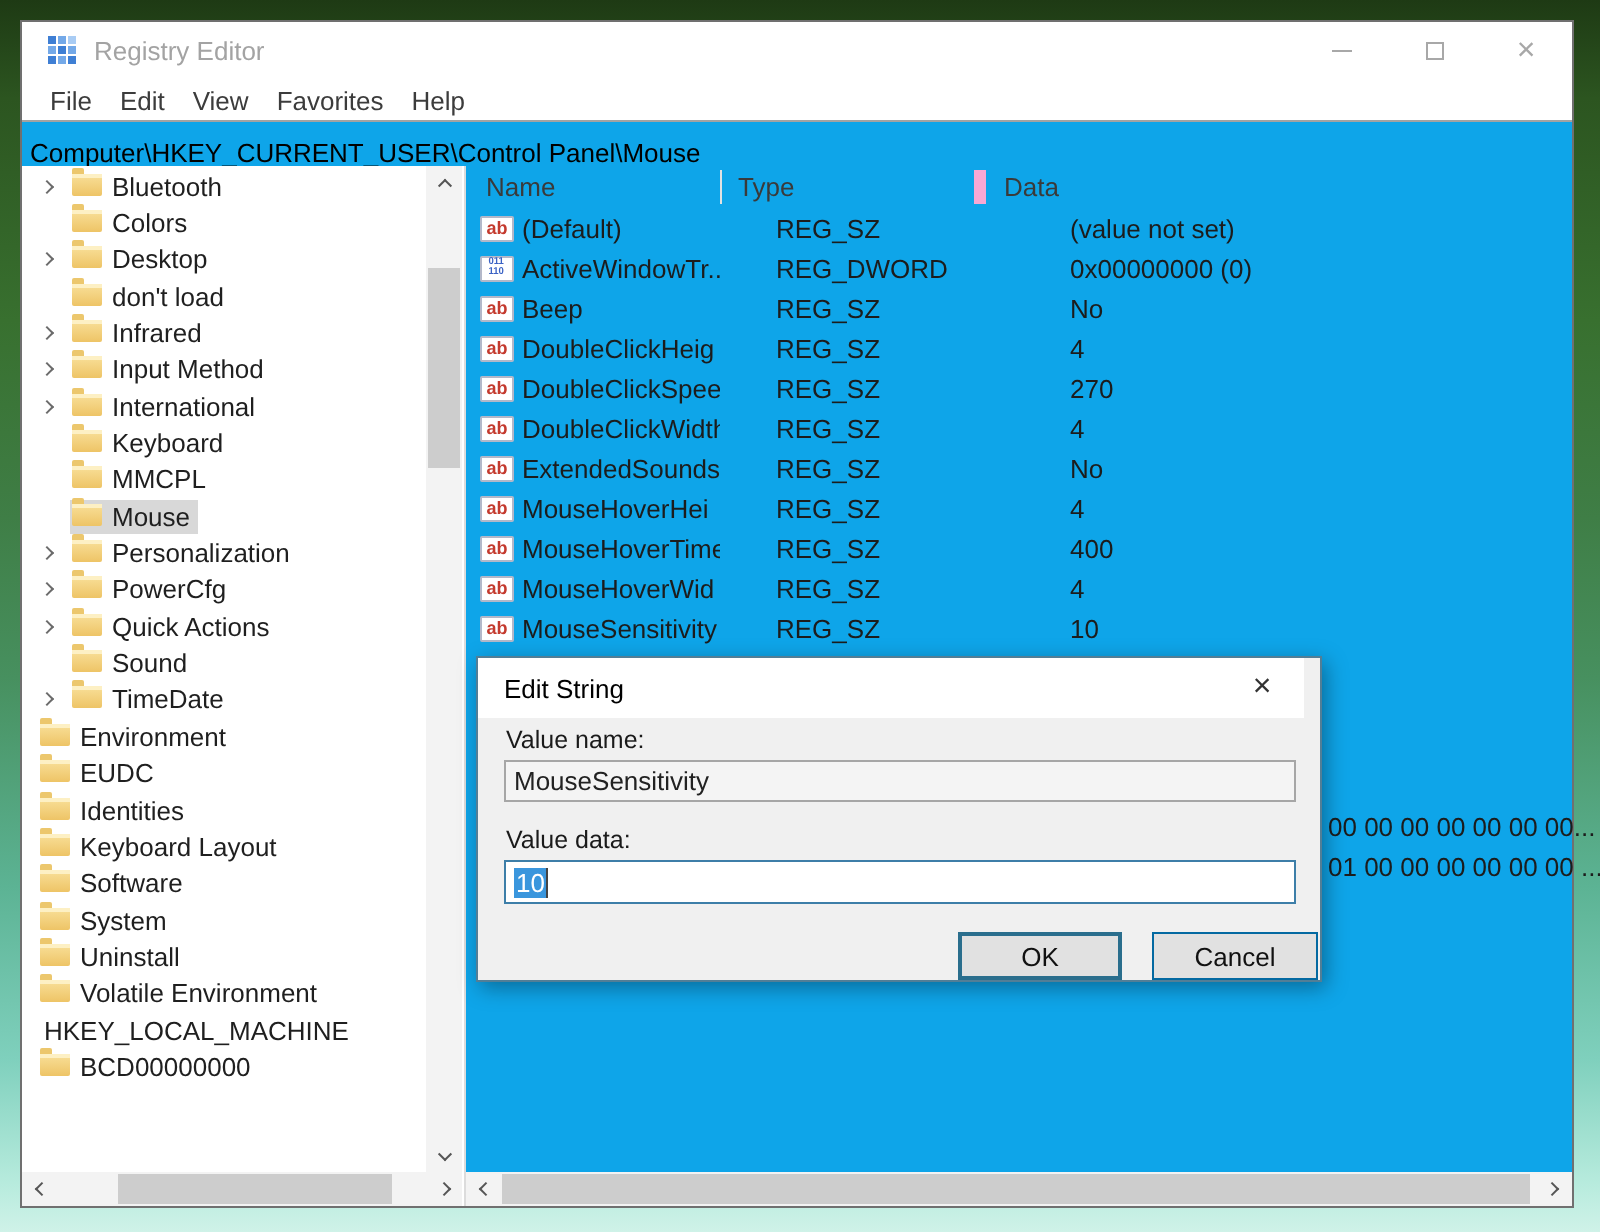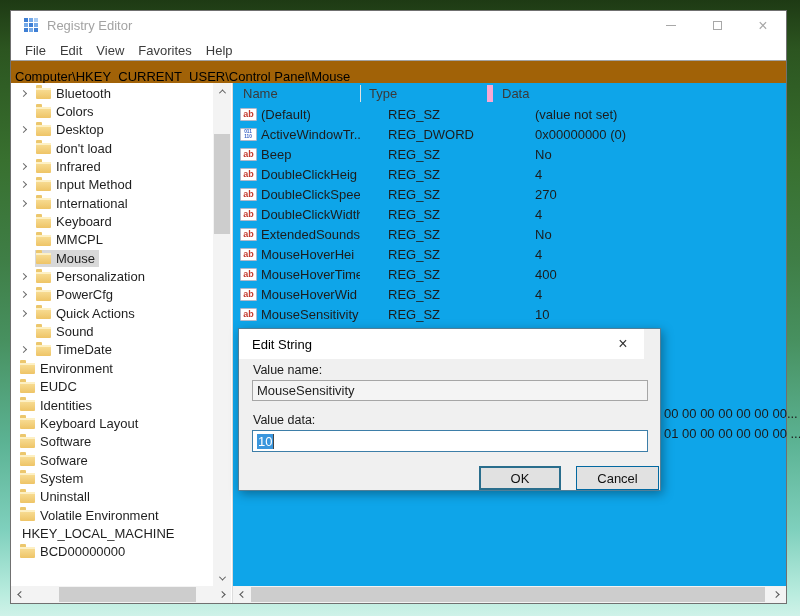--- a/index.html
+++ b/index.html
@@ -21,38 +21,38 @@
   .caption { position:absolute; right:0; top:0; height:29px; display:flex; }
   .cap-btn { width:46px; height:29px; display:flex; align-items:center; justify-content:center; }
   .glyph-min { width:10px; height:1px; background:#a8a8a8; }
   .glyph-max { width:9px; height:9px; border:1px solid #a8a8a8; }
   .glyph-close { color:#a8a8a8; font-size:16px; line-height:1; }
 
   .menubar { position:absolute; left:0; top:29px; right:0; height:20px; background:#fff;
     display:flex; align-items:center; padding-left:7px; }
   .menu-item { padding:0 7px; font-size:13px; color:#3c3c3c; }
 
-  .addressbar { position:absolute; left:0; top:49px; right:0; height:33px; background:#a16207;
+  .addressbar { position:absolute; left:0; top:49px; right:0; height:33px; background:#0ea5e9;
     border-top:1px solid #a3a3a3; border-bottom:1px solid #474747;
     display:flex; align-items:center; padding-left:4px; font-size:13px; color:#000; }
 
   .main { position:absolute; left:0; top:72px; right:0; bottom:0; background:#fff; }
 
   
   .tree { position:absolute; left:0; top:1px; width:202px; height:502px; overflow:hidden;
     font-size:13px; color:#1f1f1f; }
   .trow { height:18.35px; display:flex; align-items:center; white-space:nowrap; }
   .trow.lvl1 { padding-left:8px; }
   .trow.lvl0 { padding-left:8px; }
   .trow.lvlr { padding-left:10px; }
   .arrow-slot { width:16px; flex:none; display:flex; align-items:center; }
   .chev { display:inline-block; width:5px; height:5px;
     border-top:1px solid #6b6b6b; border-right:1px solid #6b6b6b;
     transform:rotate(45deg); margin-left:2px; }
-  .tlabel-box { display:inline-flex; align-items:center; gap:5px; padding:1px 4px 1px 1px; }
+  .tlabel-box { display:inline-flex; gap:5px; padding:1px 4px 1px 1px; }
   .tlabel-box.selected { background:#d8d8d8; }
   .folder { position:relative; width:15px; height:11px; flex:none;
     background:linear-gradient(#f9e09a,#eec466); border-radius:1px; margin-top:1px; }
   .folder::before { content:""; position:absolute; left:0; top:-3px; width:6px; height:3px;
     background:#ecc76d; border-radius:1px 1px 0 0; }
   .folder::after { content:""; position:absolute; left:0; top:0; right:0; height:2px;
     background:#fdf0c4; }
 
   
   .sb { background:#f3f3f3; position:absolute; }
@@ -87,21 +87,21 @@
     display:flex; align-items:center; justify-content:center; border-radius:1px;
     font-size:9px; font-weight:bold; color:#c43a2e; line-height:1; }
   .regicon.dword { flex-direction:column; color:#3a62c4; font-size:5px; font-weight:bold; }
   .regicon.dword i { font-style:normal; display:block; line-height:5px; transform:scaleX(0.95); }
   .frag { position:absolute; left:431px; height:20px; line-height:20px;
     font-size:13px; color:#1c1c1c; white-space:nowrap; }
 
   
   .dialog { position:absolute; left:238px; top:328px; width:423px; height:163px;
     background:#f0f0f0; border:1px solid #527e96; box-shadow:2px 3px 10px rgba(0,0,0,0.35); }
-  .dlg-title { position:absolute; left:0; top:0; right:16px; height:30px; background:#fff;
+  .dlg-title { position:absolute; left:0; top:0; right:8px; height:30px; background:#fff;
     display:flex; align-items:center; padding-left:13px; font-size:13px; color:#000; }
   .dlg-close { margin-left:auto; width:42px; height:30px; display:flex;
     align-items:center; justify-content:center; font-size:16px; color:#333; }
   .dlg-body { position:absolute; left:0; top:30px; right:0; bottom:0; }
   .lbl { position:absolute; left:14px; font-size:12.5px; color:#1a1a1a; }
   .lbl1 { top:4px; } .lbl2 { top:54px; }
   .field { position:absolute; left:13px; right:12px; height:21px;
     font-size:13px; display:flex; align-items:center; padding-left:4px; }
   .f1 { top:21px; background:#f4f4f4; border:1px solid #a6a6a6; color:#222; }
   .f2 { top:71px; height:22px; background:#fff; border:1px solid #3d7ea8; color:#000; }
@@ -310,26 +310,20 @@
           </div>
           <div class="trow lvl0">
             <span class="tlabel-box">
               <span class="folder"></span>
               <span class="tlabel">Software</span>
             </span>
           </div>
           <div class="trow lvl0">
             <span class="tlabel-box">
               <span class="folder"></span>
-              <span class="tlabel">Sofware</span>
-            </span>
-          </div>
-          <div class="trow lvl0">
-            <span class="tlabel-box">
-              <span class="folder"></span>
               <span class="tlabel">System</span>
             </span>
           </div>
           <div class="trow lvl0">
             <span class="tlabel-box">
               <span class="folder"></span>
               <span class="tlabel">Uninstall</span>
             </span>
           </div>
           <div class="trow lvl0">

